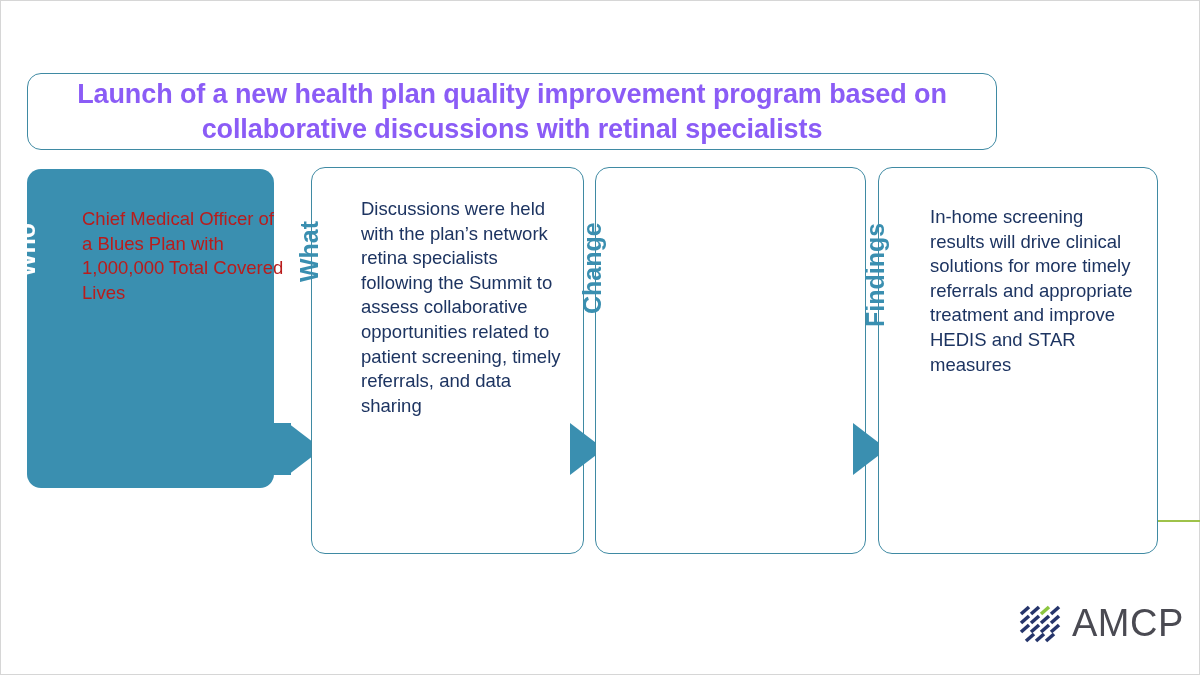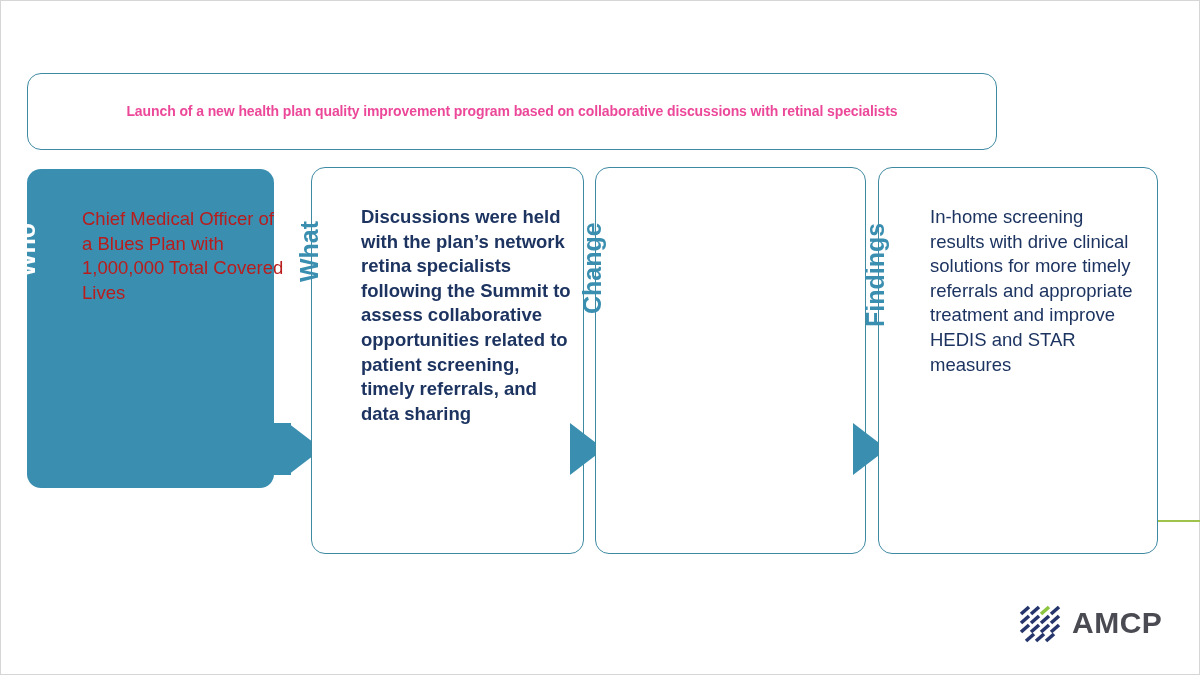--- a/index.html
+++ b/index.html
@@ -38,23 +38,23 @@
     height: 77px;
     border: 1.4px solid #3f8aa3;
     border-radius: 14px;
     box-sizing: border-box;
     background: #ffffff;
     display: flex;
     align-items: center;
     justify-content: center;
   }
   .title-text {
-    color: #ec4899;
+    color: #8b5cf6;
     font-weight: bold;
-    font-size: 14px;
+    font-size: 27px;
     line-height: 1.28;
     text-align: center;
     letter-spacing: -0.1px;
     padding: 0 28px;
   }
 
   
   .panel {
     position: absolute;
     box-sizing: border-box;
@@ -124,23 +124,23 @@
     align-items: center;
     gap: 10px;
   }
   .logo-mark {
     width: 44px;
     height: 44px;
     display: block;
   }
   .logo-word {
     color: #4a4a52;
-    font-size: 30px;
+    font-size: 38px;
     letter-spacing: 0.5px;
-    font-weight: bold;
+    font-weight: normal;
     line-height: 1;
   }
 </style>
 </head>
 <body>
 
 <div id="slide">
 
   <div class="slide-frame"></div>
 
@@ -152,29 +152,29 @@
   </div>
 
   <div class="arrow-stub" style="left:265px; top:423px; width:26px; height:52px;"></div>
   <div class="arrow" style="left:288px; top:423px;"></div>
   <div class="vlabel vlabel-light" style="left:41px; top:248px;">Who</div>
   <div class="body-text body-text-light" style="left:82px; top:207px; width:203px;">Chief Medical Officer of a Blues Plan with 1,000,000 Total Covered Lives</div>
 
   <div class="panel panel-outline" style="left:311px; top:167px; width:273px; height:387px;"></div>
   <div class="arrow" style="left:570px; top:423px;"></div>
   <div class="vlabel vlabel-teal" style="left:324px; top:253px;">What</div>
-  <div class="body-text" style="left:361px; top:205px; width:212px;font-weight:bold;">Discussions were held with the plan’s network retina specialists following the Summit to assess collaborative opportunities related to patient screening, timely referrals, and data sharing</div>
+  <div class="body-text" style="left:361px; top:197px; width:212px;">Discussions were held with the plan’s network retina specialists following the Summit to assess collaborative opportunities related to patient screening, timely referrals, and data sharing</div>
 
   <div class="panel panel-outline" style="left:595px; top:167px; width:271px; height:387px;"></div>
   <div class="arrow" style="left:853px; top:423px;"></div>
   <div class="vlabel vlabel-teal" style="left:607px; top:285px;">Change</div>
 
   <div class="panel panel-outline" style="left:878px; top:167px; width:280px; height:387px;"></div>
   <div class="vlabel vlabel-teal" style="left:890px; top:298px;">Findings</div>
-  <div class="body-text" style="left:930px; top:205px; width:208px;">In-home screening results with drive clinical solutions for more timely referrals and appropriate treatment and improve HEDIS and STAR measures</div>
+  <div class="body-text" style="left:930px; top:205px; width:208px;">In-home screening results will drive clinical solutions for more timely referrals and appropriate treatment and improve HEDIS and STAR measures</div>
 
   <div class="green-tick"></div>
 
   <div class="logo">
     <svg class="logo-mark" viewBox="0 0 44 44">
       <g stroke="#26356b" stroke-width="3.6" stroke-linecap="butt">
 
         <line x1="3" y1="13" x2="11" y2="6"></line>
         <line x1="13" y1="13" x2="21" y2="6"></line>
 

